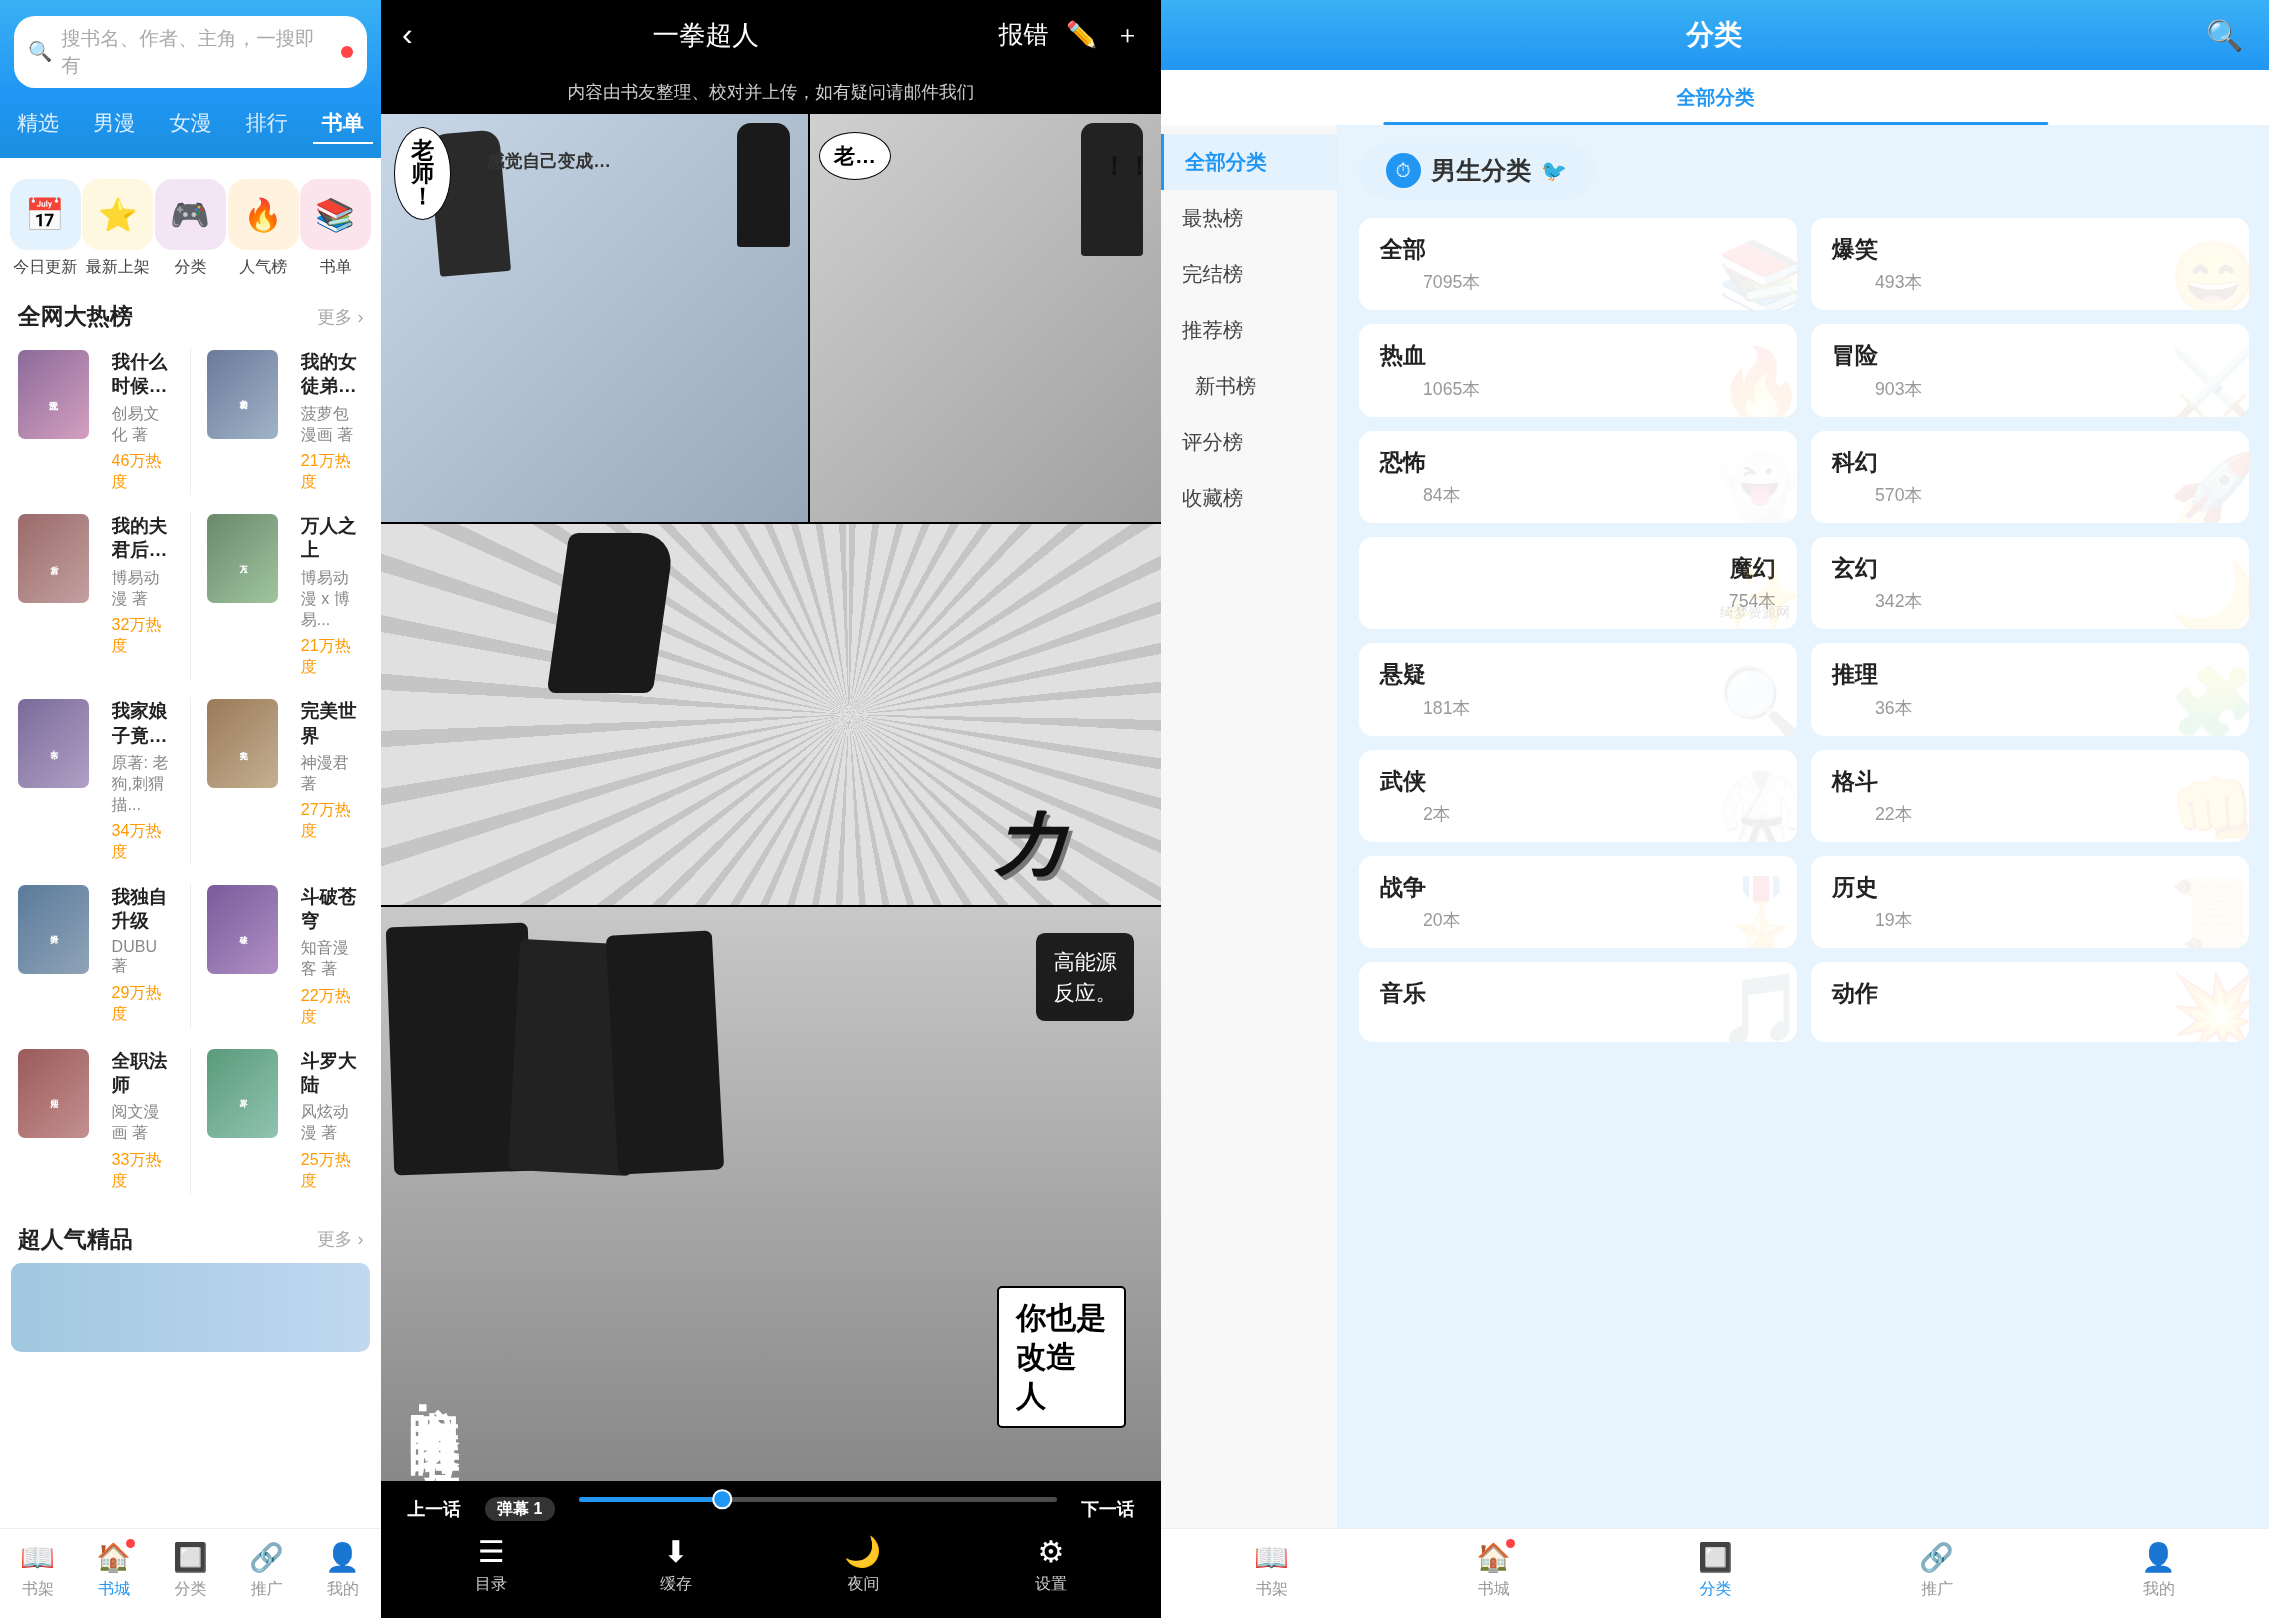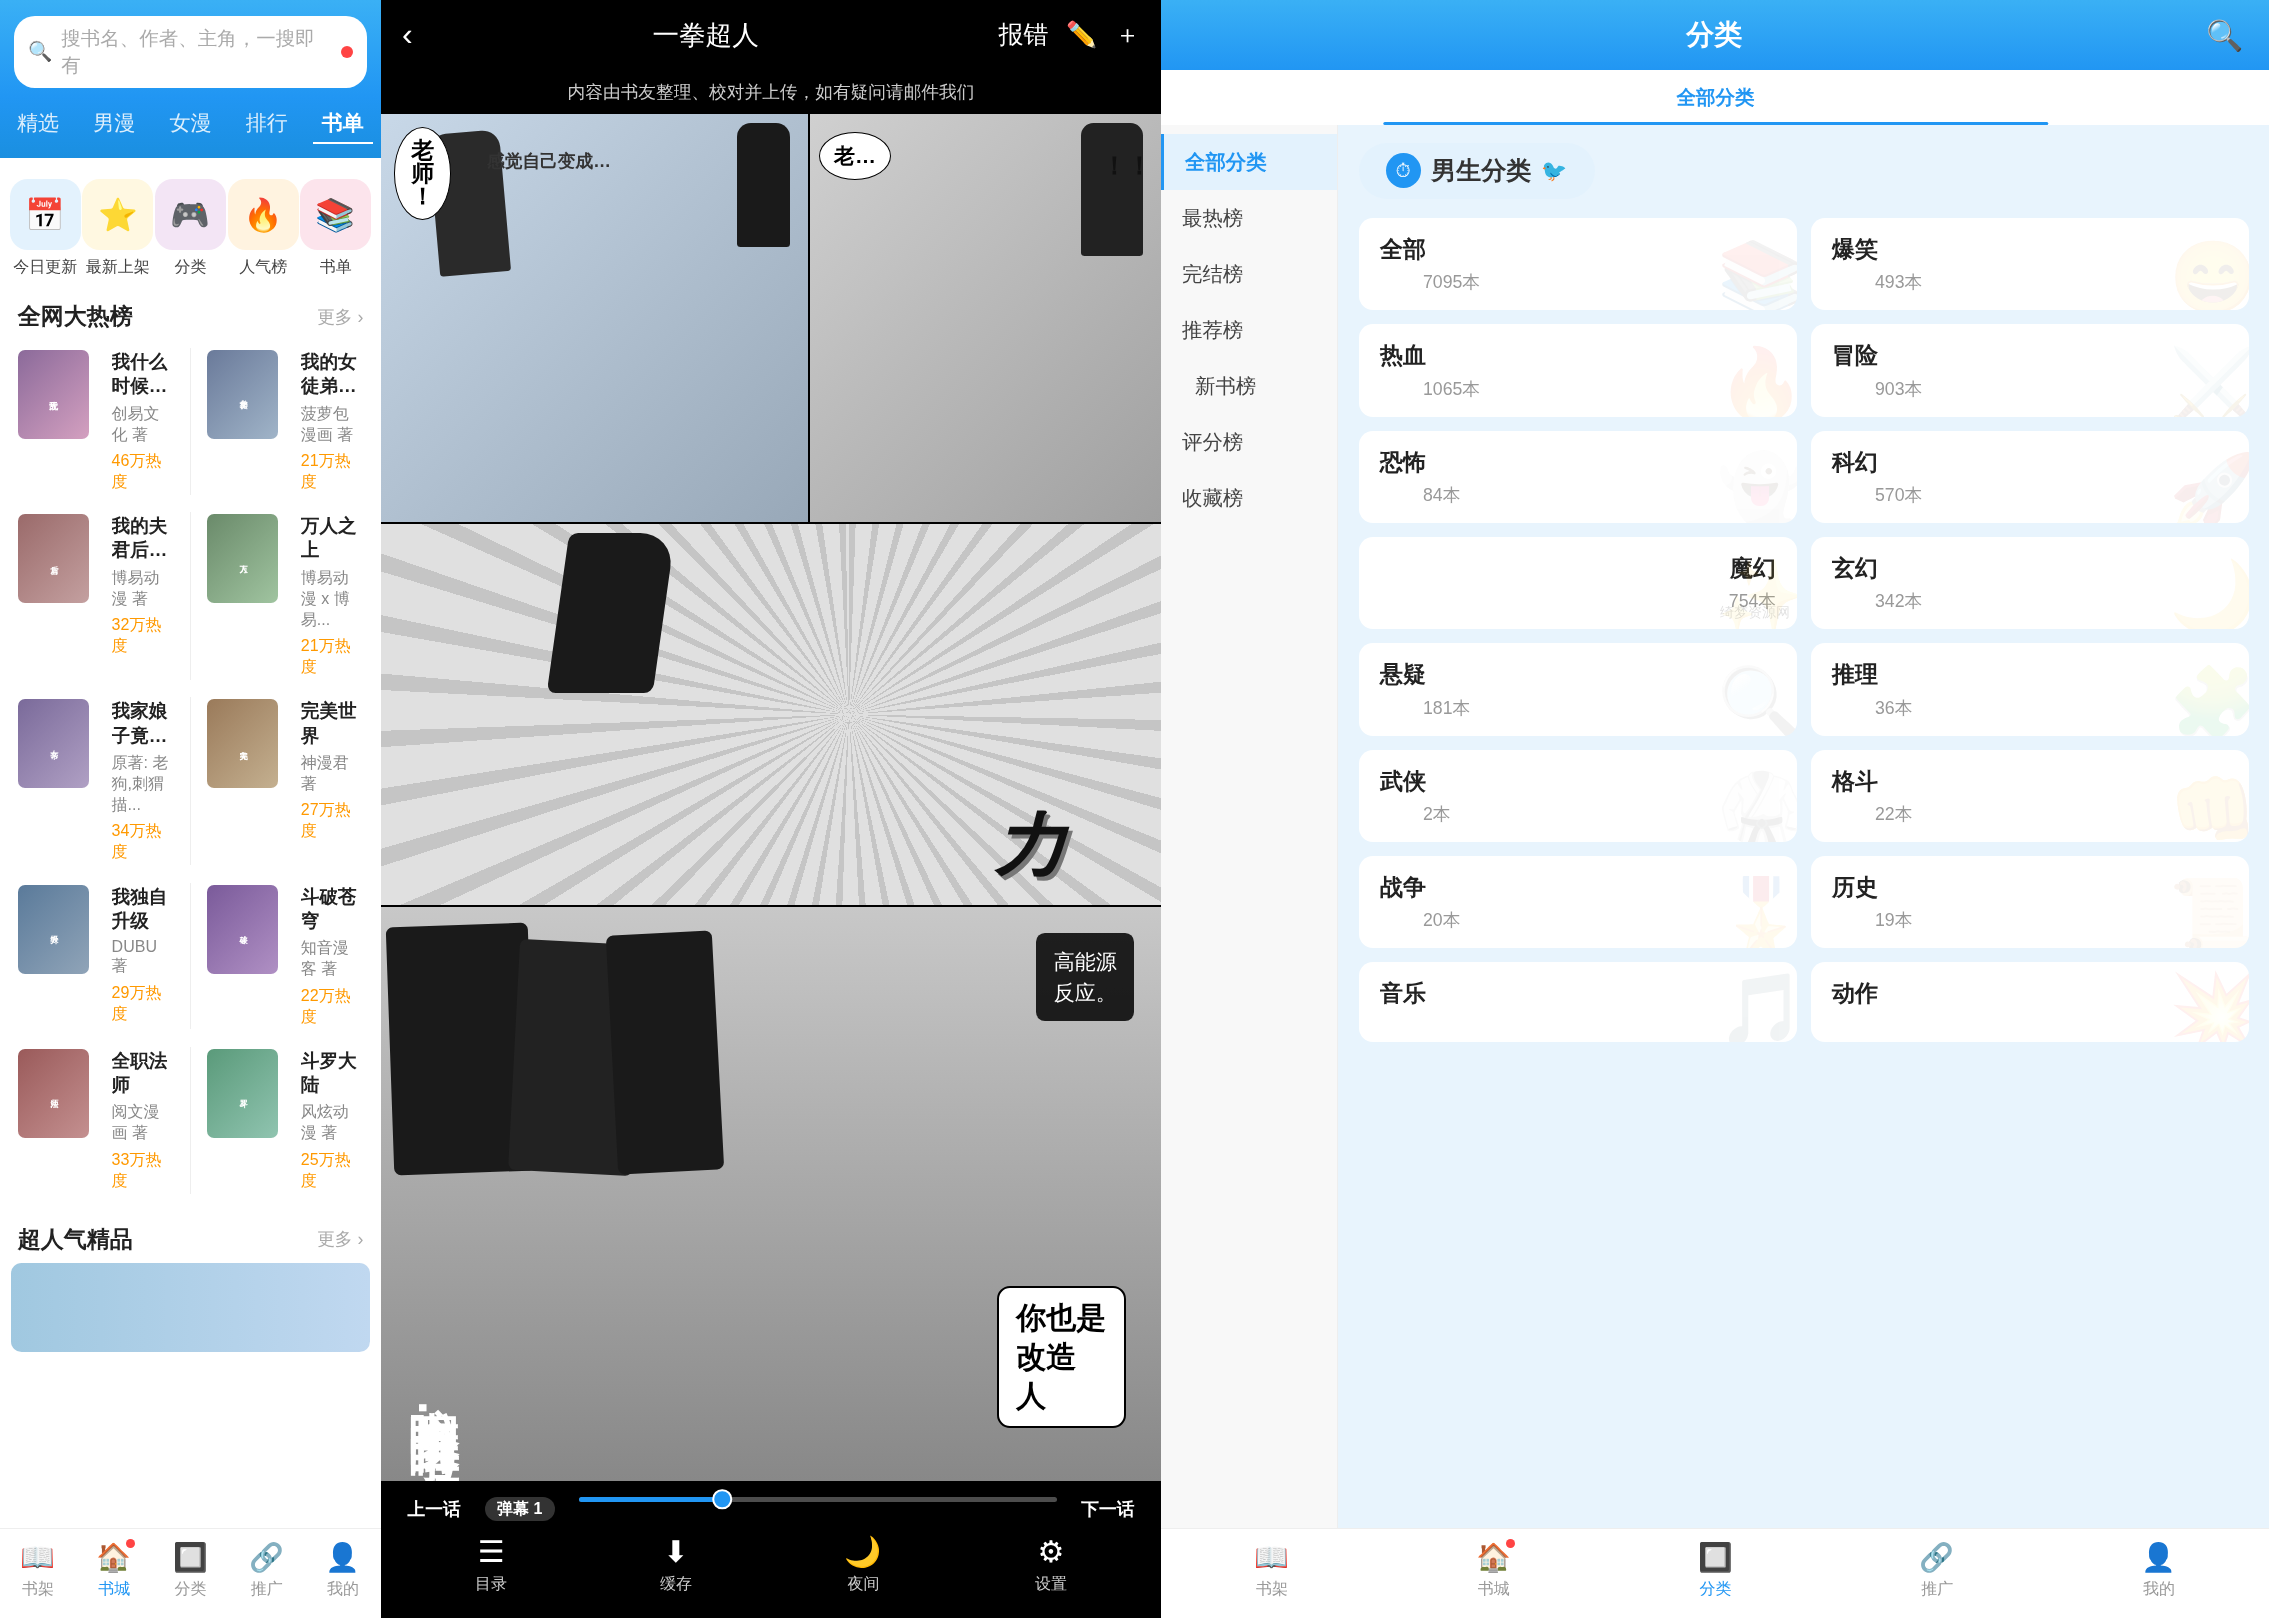--- a/index.html
+++ b/index.html
@@ -840,21 +840,21 @@
 
         <div style="position:absolute;left:8.9px;top:17.7px;width:142px;height:248px;background:#1a1a1a;border-radius:7px;transform:rotate(-2deg);"></div>
         <div style="position:absolute;left:133px;top:35px;width:124px;height:231px;background:#222;border-radius:7px;transform:rotate(3deg);"></div>
         <div style="position:absolute;left:231px;top:26.6px;width:106px;height:239px;background:#1a1a1a;border-radius:7px;transform:rotate(-3deg);"></div>
 
         <div style="position:absolute;left:26.6px;bottom:26.6px;font-size:50px;font-weight:900;color:#fff;text-shadow:2.7px 2.7px 0 #000,-1.8px-2px 0 #000;line-height:1.1;writing-mode:vertical-rl;letter-spacing:5.3px;">喀啦喀啦喀啦…</div>
 
         <div style="position:absolute;right:26.6px;top:26.6px;background:rgba(0,0,0,0.85);color:#fff;padding:12.4px 17.7px;font-size:21px;border-radius:8.9px;line-height:1.5;text-align:center;">高能源<br>反应。</div>
 
         <div style="position:absolute;right:35px;bottom:53px;">
-          <div style="background:#fff;border:2.7px solid #000;border-radius:13px;padding:10.6px 17.7px;font-size:30px;font-weight:900;color:#000;line-height:1.3;">你也是<br>改造<br>人</div>
+          <div style="background:#fff;border:2.7px solid #000;border-radius:5px;padding:10.6px 17.7px;font-size:30px;font-weight:900;color:#000;line-height:1.3;">你也是<br>改造<br>人</div>
         </div>
       </div>
     </div>
   </div>
 
   <div class="manga-controls-bottom">
 
 
     <div class="progress-bar-area">
       <span class="progress-label">上一话</span>

